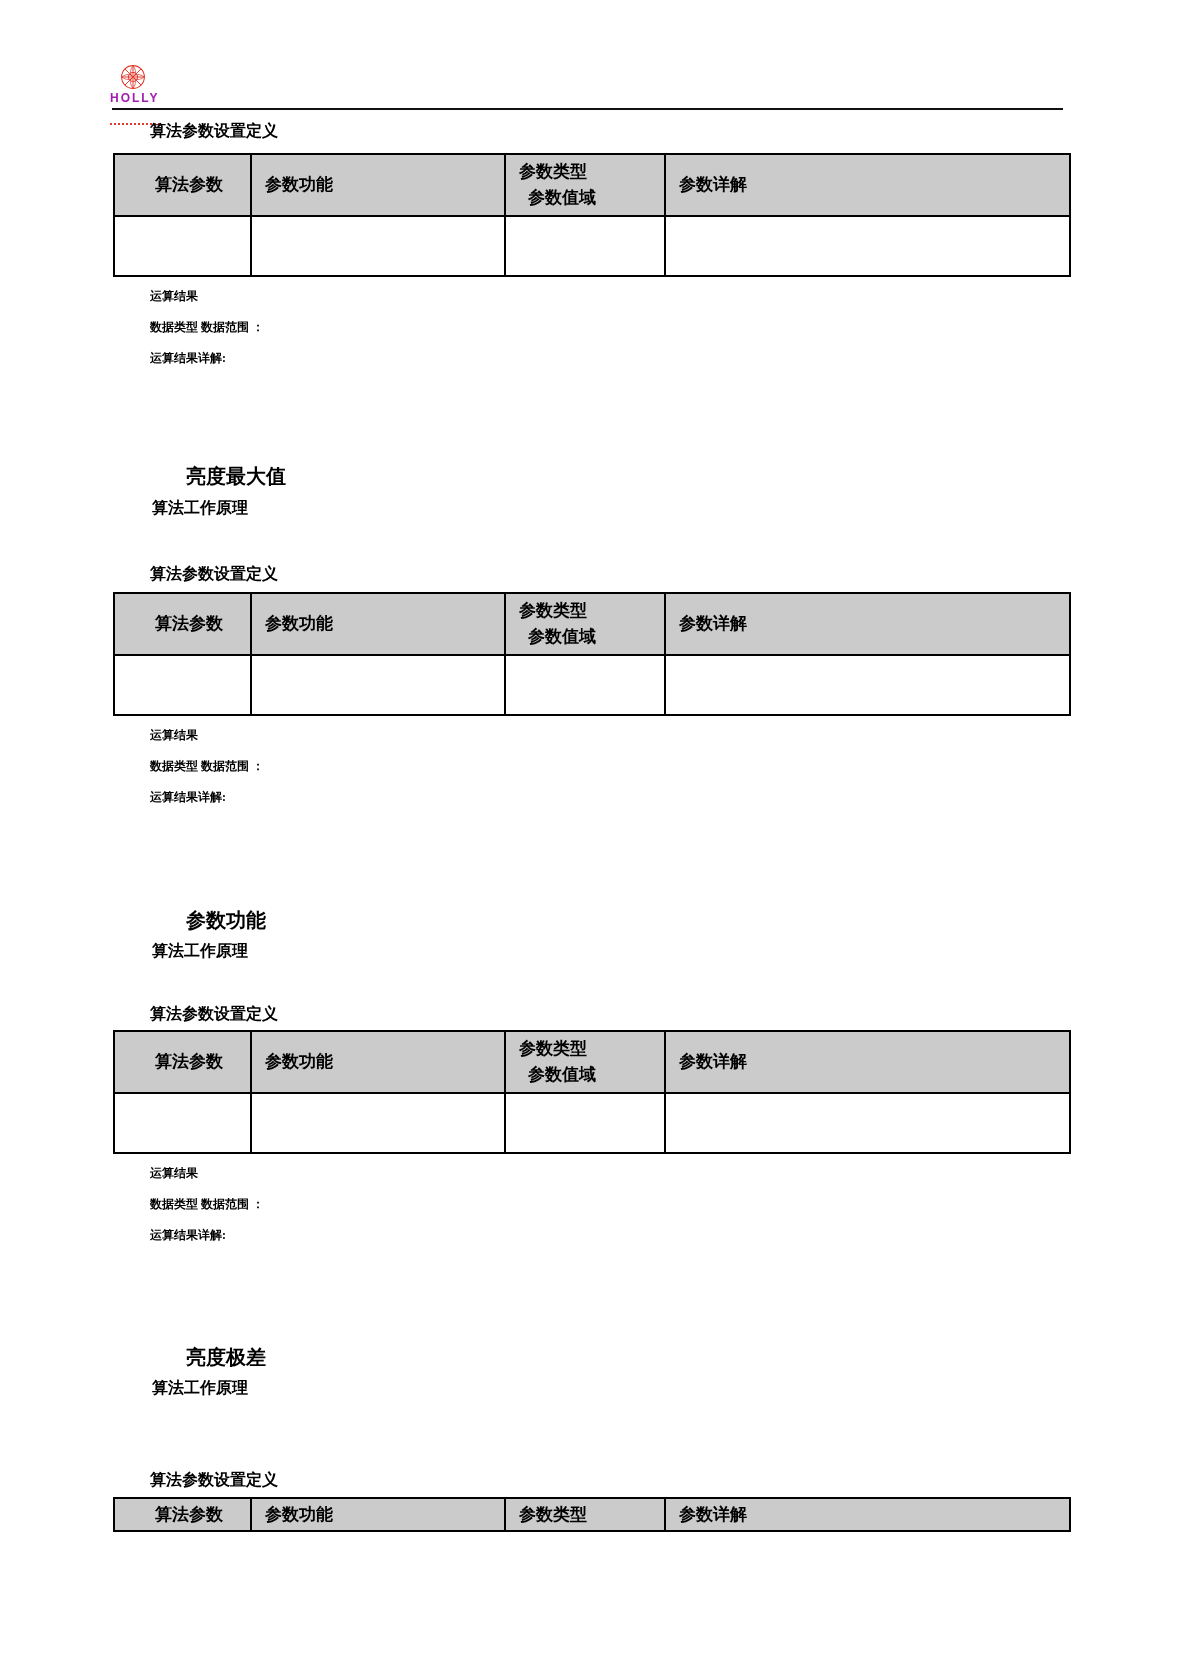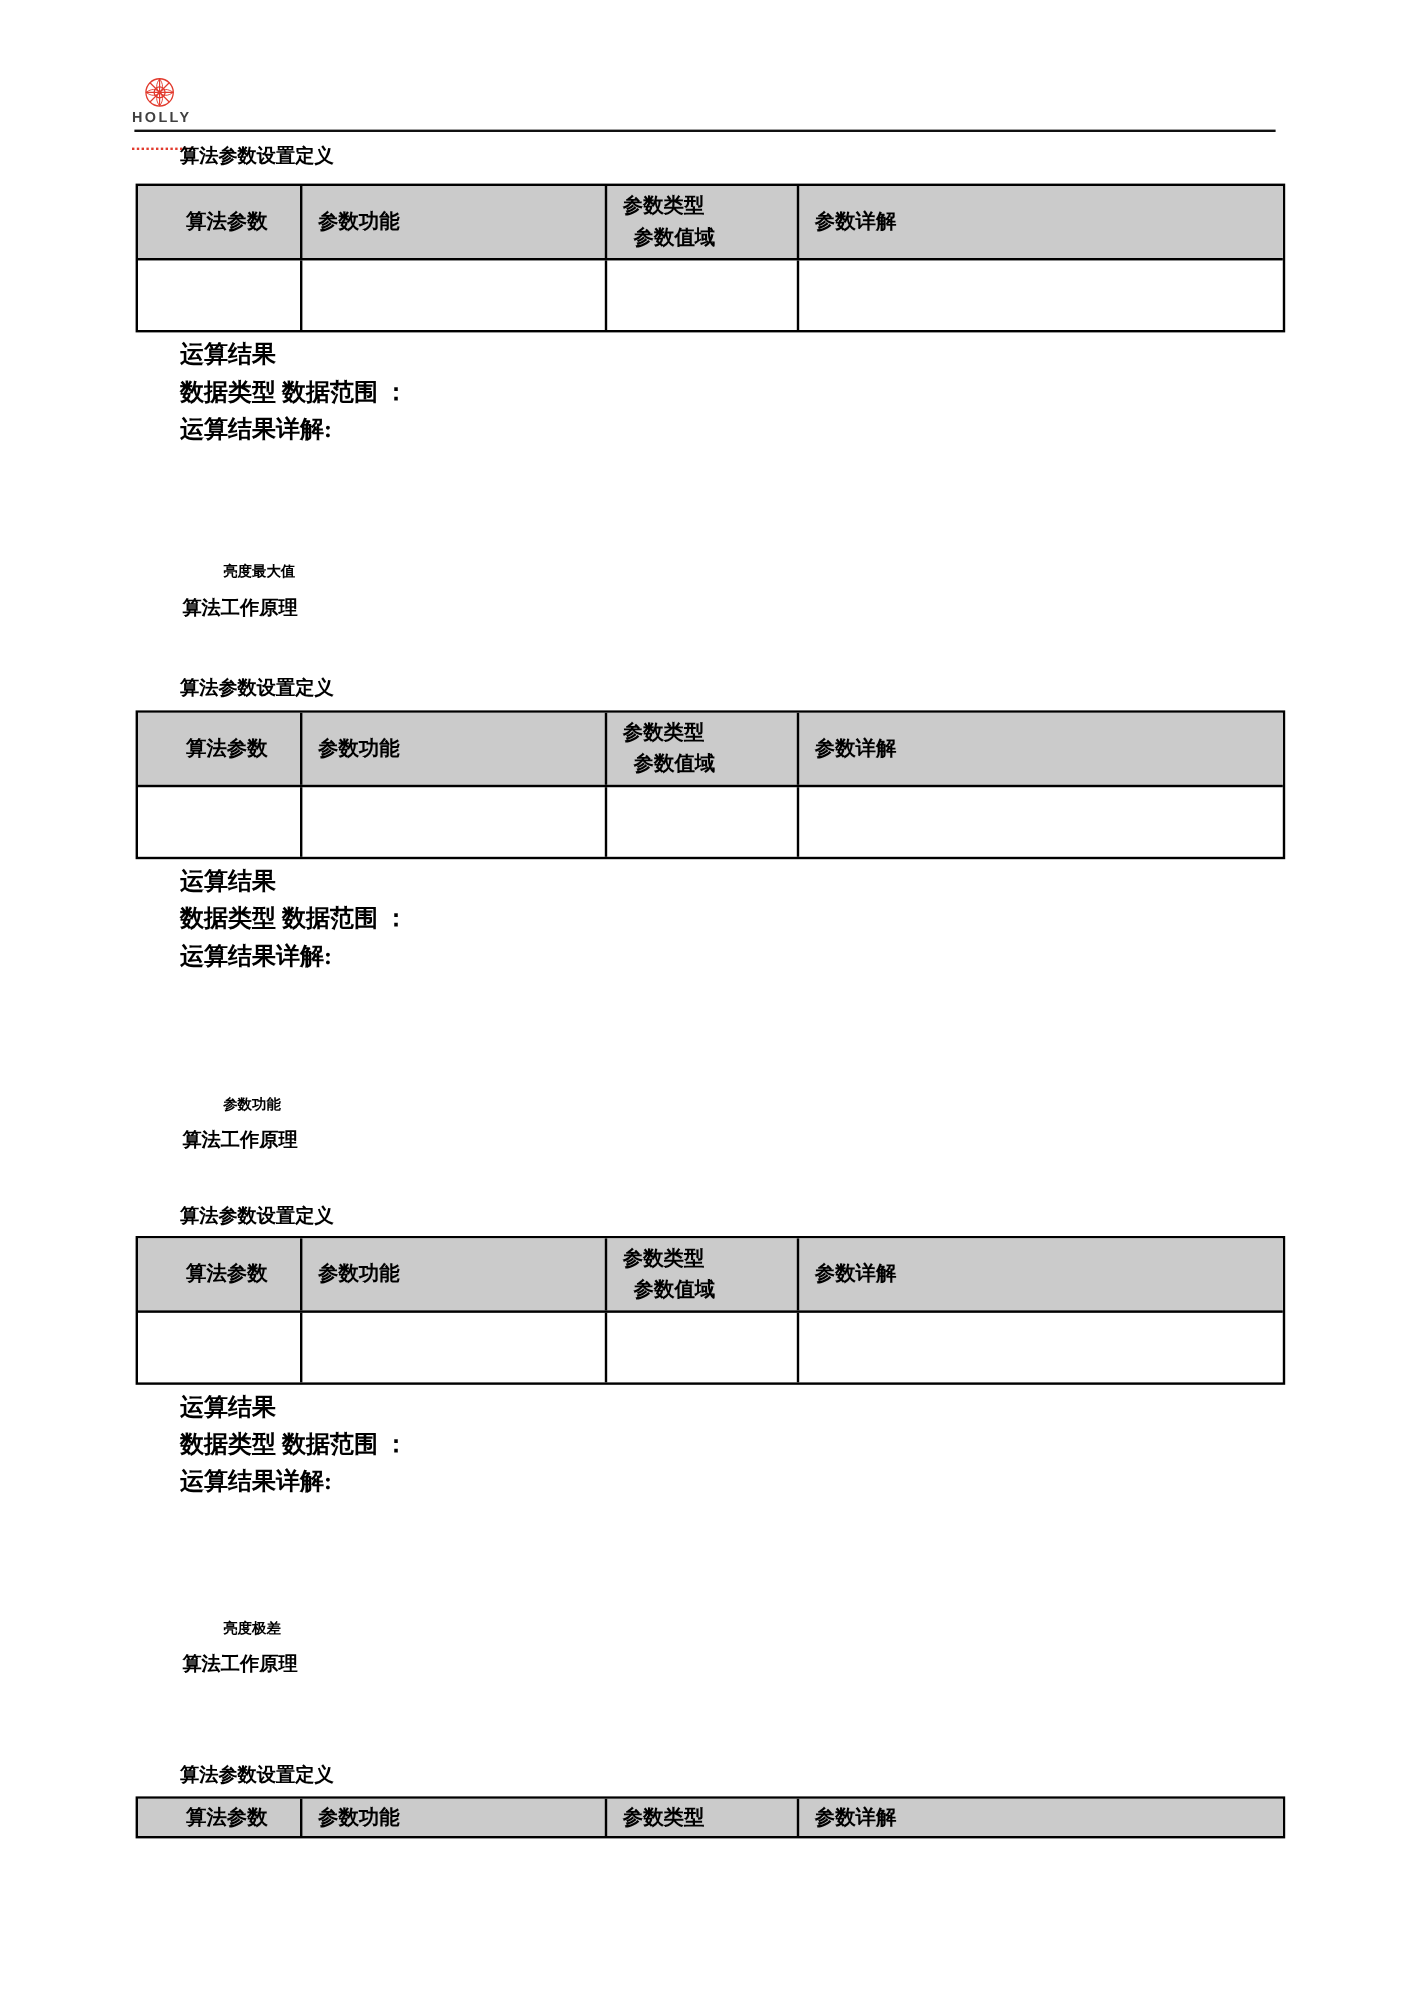--- a/index.html
+++ b/index.html
@@ -9,29 +9,29 @@
     overflow:hidden;
   }
   .abs { position:absolute; }
 
   
   .logo { left:110px; top:62px; width:60px; height:44px; }
   .emblem { position:absolute; left:10px; top:2px; width:26px; height:26px; }
   .brand {
     position:absolute; left:0px; top:29px;
     font-family:"Liberation Sans","DejaVu Sans",sans-serif;
-    font-weight:bold; font-size:12px; letter-spacing:2px; color:#404040;
+    font-weight:bold; font-size:12px; letter-spacing:2px; color:#a21caf;
     border-bottom:2px dotted #e23b2e; padding-bottom:18px;
   }
   .h-rule { left:112px; top:108px; width:951px; height:2px; background:#111; }
 
   
   .heading { font-size:16px; font-weight:bold; line-height:24px; white-space:pre; }
-  .sec-title { font-size:12px; font-weight:bold; line-height:26px; white-space:pre; }
-  .bodyline { font-size:20px; font-weight:bold; line-height:31px; white-space:pre; }
+  .sec-title { font-size:20px; font-weight:bold; line-height:26px; white-space:pre; }
+  .bodyline { font-size:12px; font-weight:bold; line-height:31px; white-space:pre; }
 
   
   .doc-table {
     position:absolute; left:113px; width:958px;
     border:2px solid #000; box-sizing:border-box; background:#fff;
   }
   .t-row { display:grid; grid-template-columns:135px 254px 160px 1fr; }
   .t-head { background:#cbcbcb; border-bottom:2px solid #000; }
   .t-head.no-border { border-bottom:none; }
   .cell {

